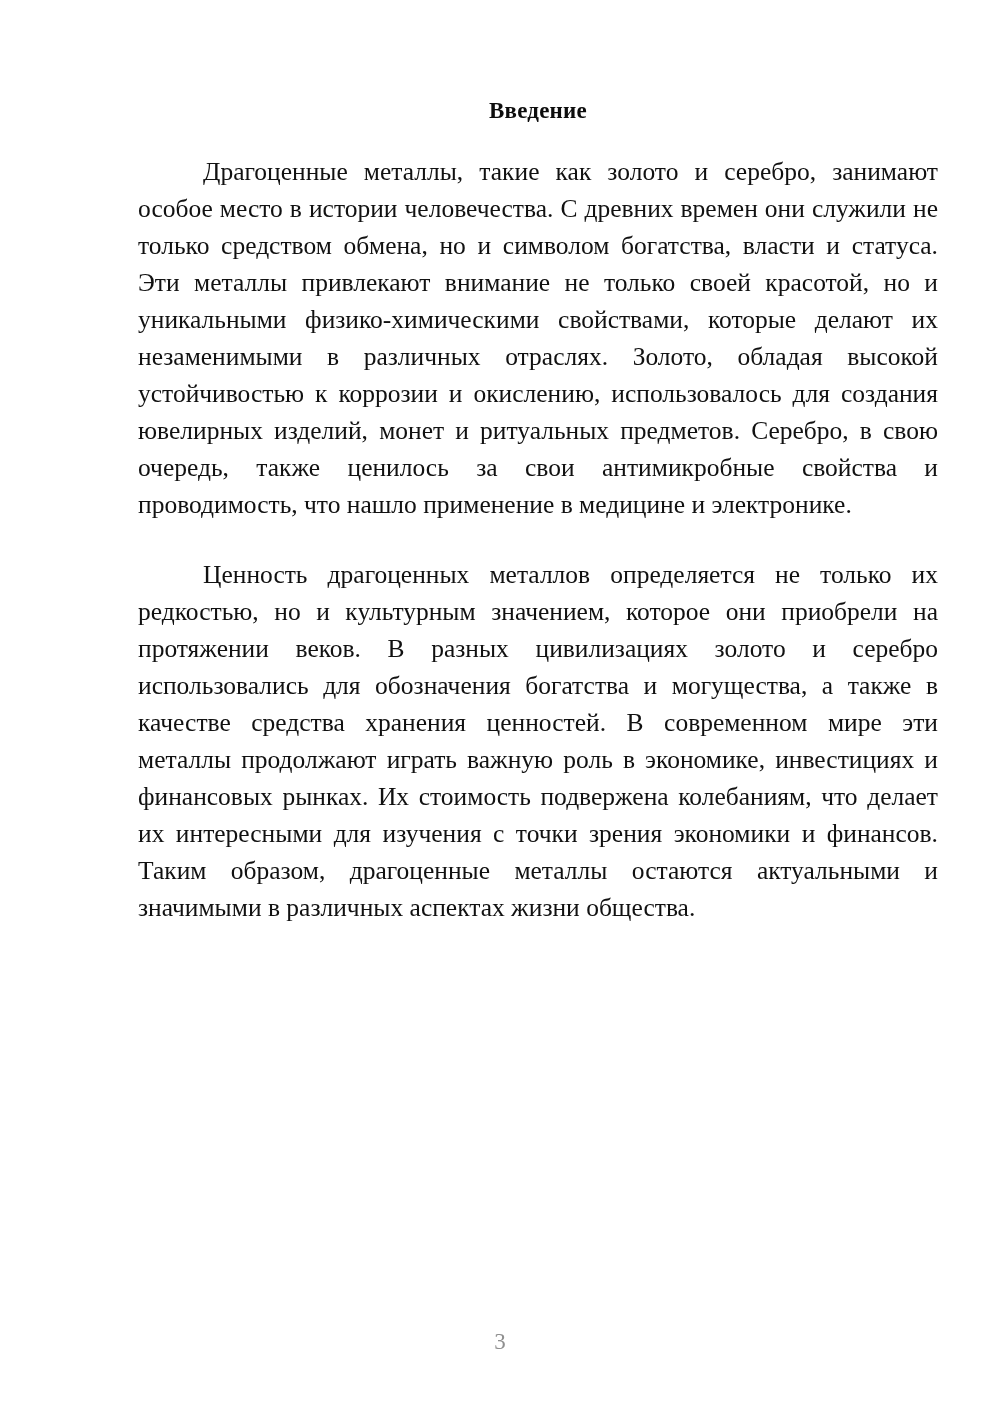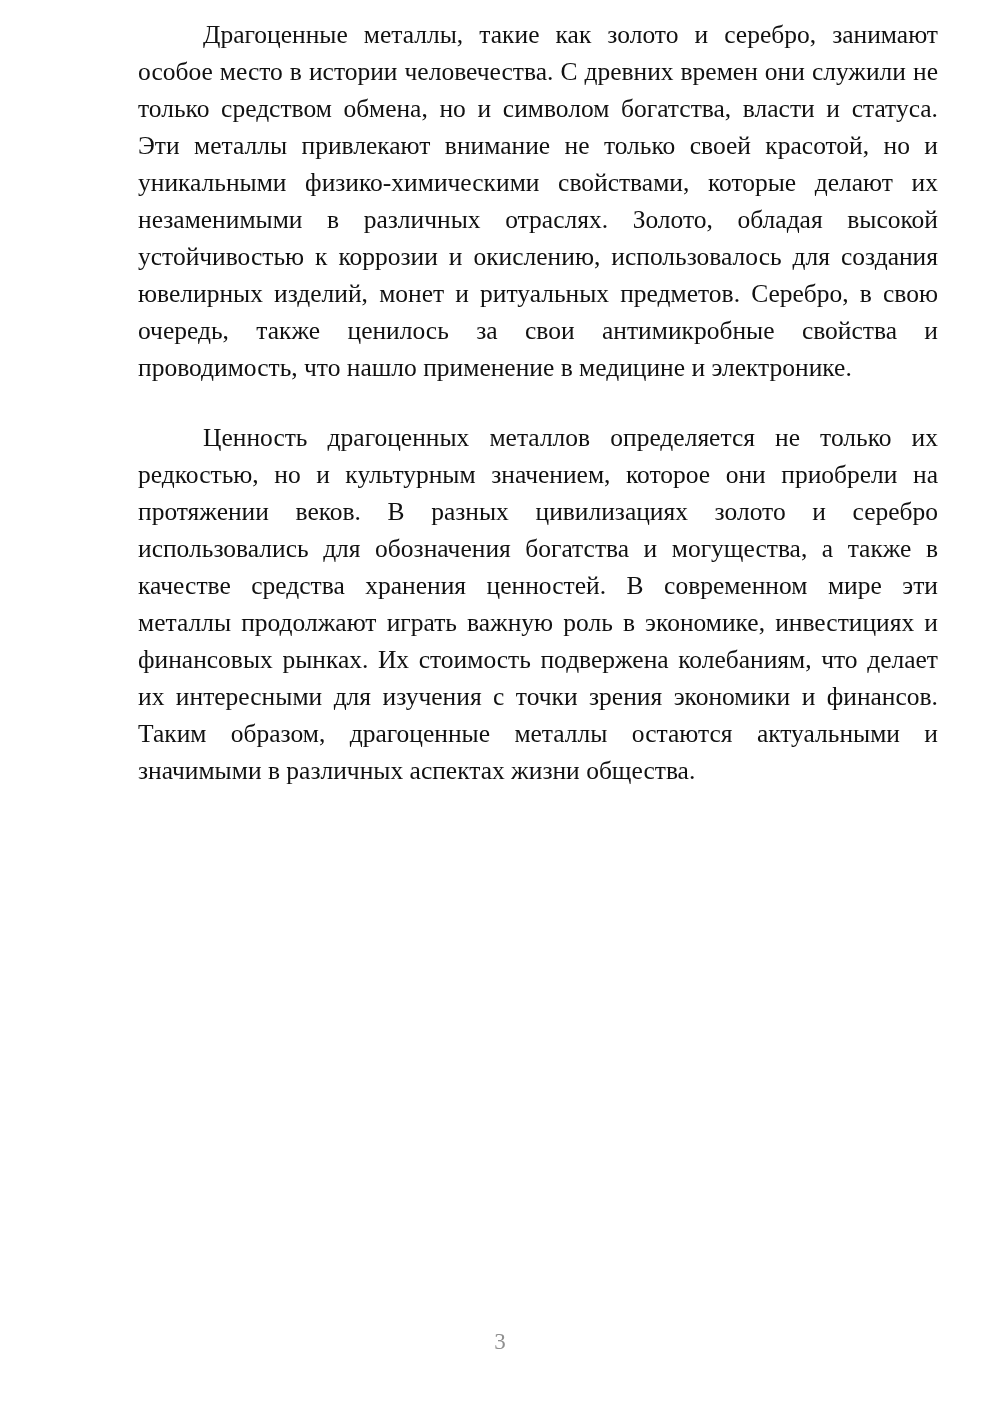--- a/index.html
+++ b/index.html
@@ -48,41 +48,42 @@
     padding: 0;
     font-size: 25.5px;
     line-height: 37px;
     text-align: justify;
     text-justify: inter-word;
     text-indent: 65px;
     color: #111111;
     hyphens: none;
   }
 
-  .para-gap-1 { margin-top: 16px; }
+  .para-gap-1 { margin-top: 24px; }
   .para-gap-2 { margin-top: 33px; }
 
   .page-number {
     position: absolute;
     left: 0;
     right: 0;
     top: 1328px;
     text-align: center;
     font-size: 23px;
     line-height: 28px;
     color: #8f8f8f;
   }
 </style>
 </head>
 <body>
 
 <div class="page">
 
   <div class="content">
 
+    <h1 class="doc-title">Введение</h1>
 
     <p class="body-text para-gap-1">Драгоценные металлы, такие как золото и серебро, занимают особое место в истории человечества. С древних времен они служили не только средством обмена, но и символом богатства, власти и статуса. Эти металлы привлекают внимание не только своей красотой, но и уникальными физико-химическими свойствами, которые делают их незаменимыми в различных отраслях. Золото, обладая высокой устойчивостью к коррозии и окислению, использовалось для создания ювелирных изделий, монет и ритуальных предметов. Серебро, в свою очередь, также ценилось за свои антимикробные свойства и проводимость, что нашло применение в медицине и электронике.</p>
 
     <p class="body-text para-gap-2">Ценность драгоценных металлов определяется не только их редкостью, но и культурным значением, которое они приобрели на протяжении веков. В разных цивилизациях золото и серебро использовались для обозначения богатства и могущества, а также в качестве средства хранения ценностей. В современном мире эти металлы продолжают играть важную роль в экономике, инвестициях и финансовых рынках. Их стоимость подвержена колебаниям, что делает их интересными для изучения с точки зрения экономики и финансов. Таким образом, драгоценные металлы остаются актуальными и значимыми в различных аспектах жизни общества.</p>
 
   </div>
 
   <div class="page-number">3</div>
 
 </div>

